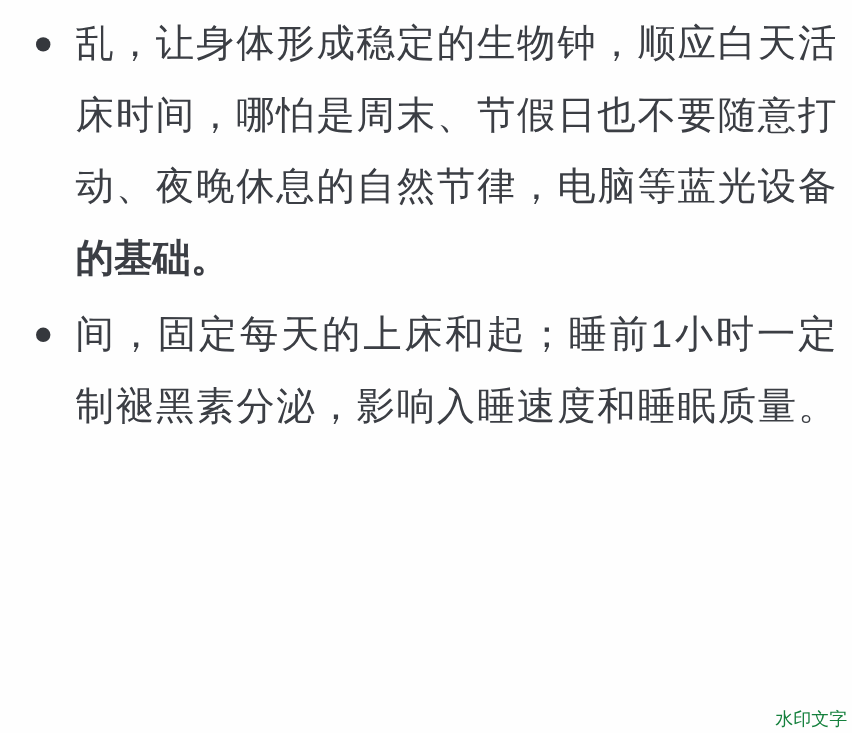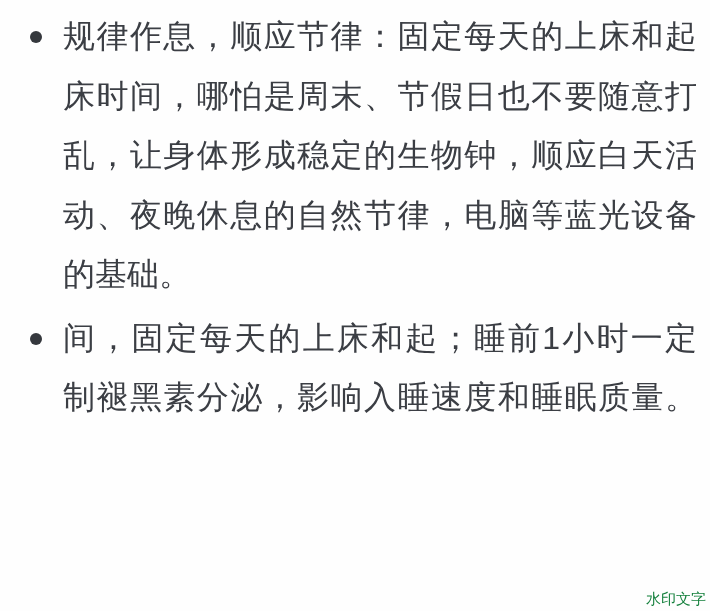--- a/index.html
+++ b/index.html
@@ -42,41 +42,41 @@
   }
   .line {
     text-align: justify;
     text-align-last: justify;
     white-space: nowrap;
   }
   .line.last {
     text-align: left;
     text-align-last: left;
     white-space: normal;
+    font-weight: bold;
   }
   .watermark {
     position: absolute;
     right: 4px;
     bottom: 2px;
     font-family: "DejaVu Serif", "Liberation Serif", serif;
     font-size: 15px;
     color: #15803d;
   }
 </style>
 </head>
 <body>
 
 <div class="page">
   <ul class="bullet-list">
 
     <li class="bullet-item">
       <span class="dot"></span>
-      <div class="line">规律作息，顺应节律：固定每天的上床和起</div>
+      <div class="line">乱，让身体形成稳定的生物钟，顺应白天活</div>
       <div class="line">床时间，哪怕是周末、节假日也不要随意打</div>
-      <div class="line">乱，让身体形成稳定的生物钟，顺应白天活</div>
       <div class="line">动、夜晚休息的自然节律，电脑等蓝光设备</div>
       <div class="line last">的基础。</div>
     </li>
 
     <li class="bullet-item">
       <span class="dot"></span>
       <div class="line">间，固定每天的上床和起；睡前1小时一定</div>
       <div class="line">制褪黑素分泌，影响入睡速度和睡眠质量。</div>
     </li>
 

